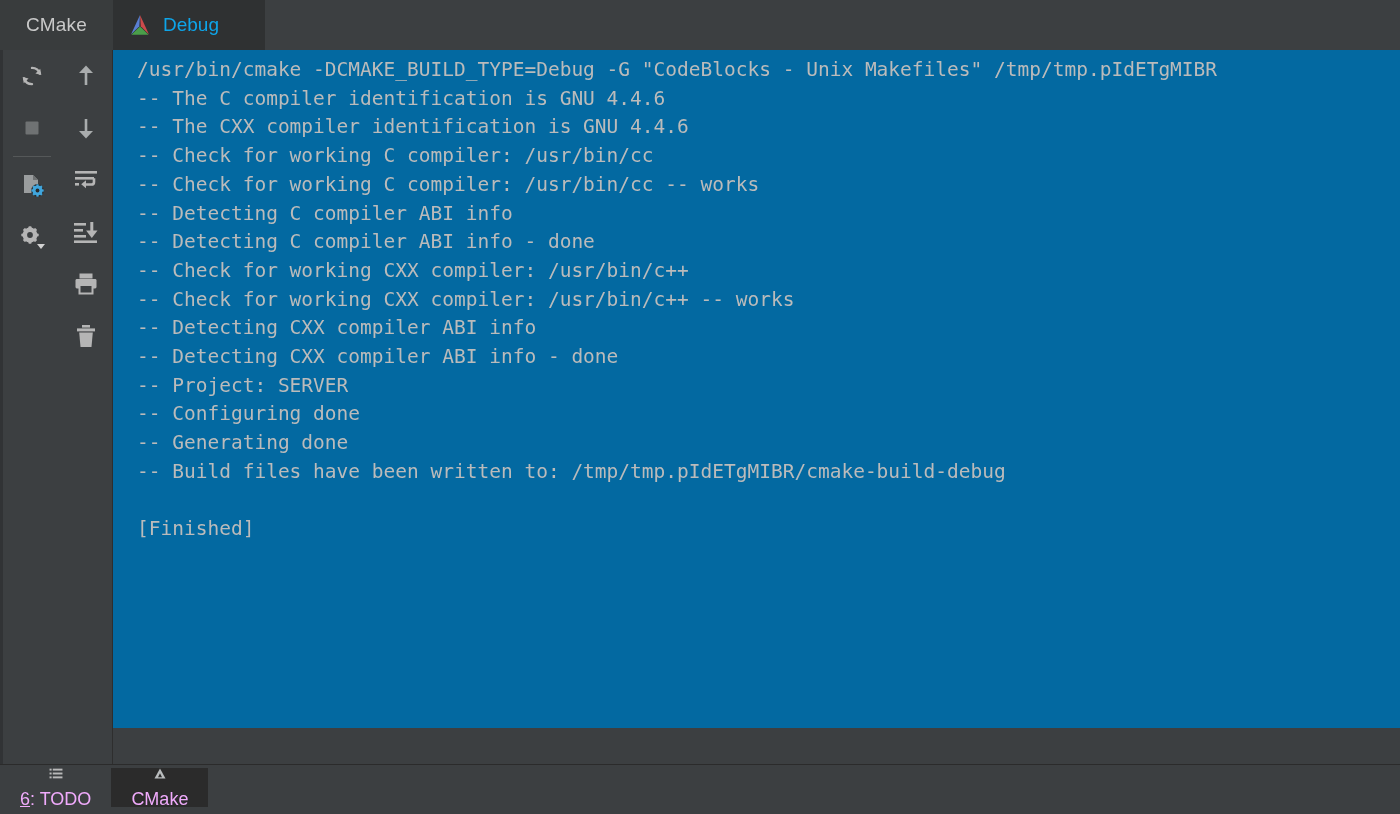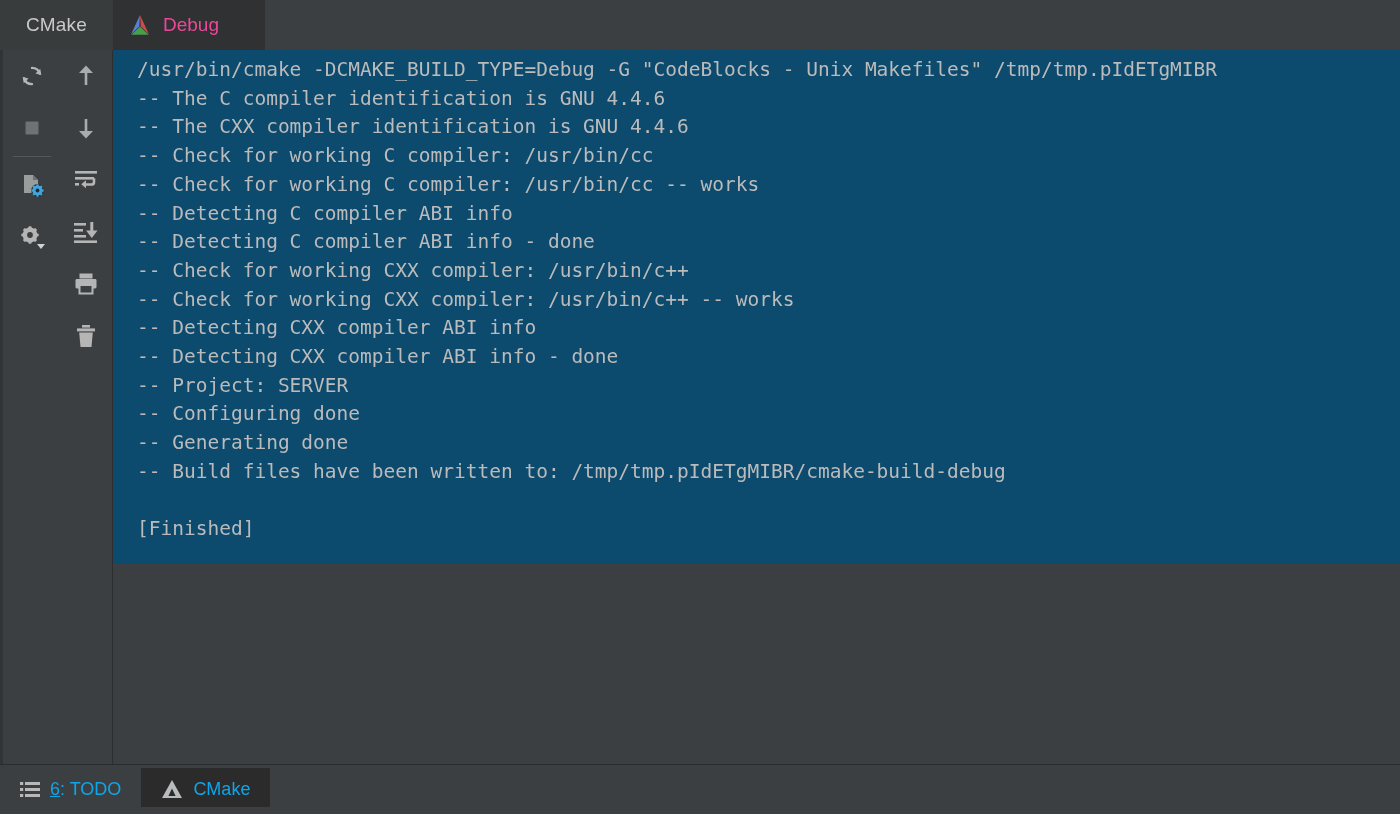--- a/index.html
+++ b/index.html
@@ -31,21 +31,21 @@
     color: #c9c9c9; font-size: 19px; letter-spacing: .2px;
   }
   .tab-debug {
     position: absolute; left: 113px; top: 0;
     width: 152px; height: 50px;
     background: #2f3132;
     display: flex; align-items: center; gap: 11px;
     padding-left: 15px;
   }
   .tab-debug .label {
-    color: #ec4899; font-size: 19px;
+    color: #0ea5e9; font-size: 19px;
   }
   .cmake-logo { width: 24px; height: 22px; display:block; }
 
   
   .toolbar {
     position: absolute; left: 0; top: 50px;
     width: 113px; height: 714px;
     background: #3c3f41;
     border-right: 1px solid #2e2e2e;
   }
@@ -63,22 +63,22 @@
   }
   .tb-sep {
     width: 38px; height: 1px; background: #555859;
     margin: 2px auto 2px 9px;
   }
   .icon { display: block; }
 
   
   .console {
     position: absolute; left: 113px; top: 50px;
-    width: 1287px; height: 514px;
-    background: #0c4a6e;
+    width: 1287px; height: 678px;
+    background: #0369a1;
     overflow: hidden;
     padding: 6px 0 0 24px;
   }
   .console pre {
     font-family: "DejaVu Sans Mono", monospace;
     font-size: 19.5px;
     line-height: 28.7px;
     color: #bbbbbb;
     white-space: pre;
     letter-spacing: 0px;
@@ -88,22 +88,22 @@
   .statusbar {
     position: absolute; left: 0; bottom: 0;
     width: 1400px; height: 50px;
     background: #3c3f41;
     border-top: 1px solid #2b2b2b;
     display: flex; align-items: stretch;
   }
   .sb-item {
     display: flex; align-items: center; gap: 10px;
     padding: 0 20px;
-    color: #0ea5e9; font-size: 18px;
-    height: 42px; margin-top: 3px;
+    color: #f0abfc; font-size: 18px;
+    height: 42px; margin-top: 3px; flex-direction: column;
   }
   .sb-item.active { background: #2b2b2b; }
   .sb-item .sb-label { white-space: nowrap; }
   .sb-item .u { text-decoration: underline; }
   .statusbar .spacer { flex: 1; }
   .sb-bottomline{
     position:absolute; left:0; bottom:0; width:1400px; height:7px;
     background:#3c3f41;
   }
 </style>

